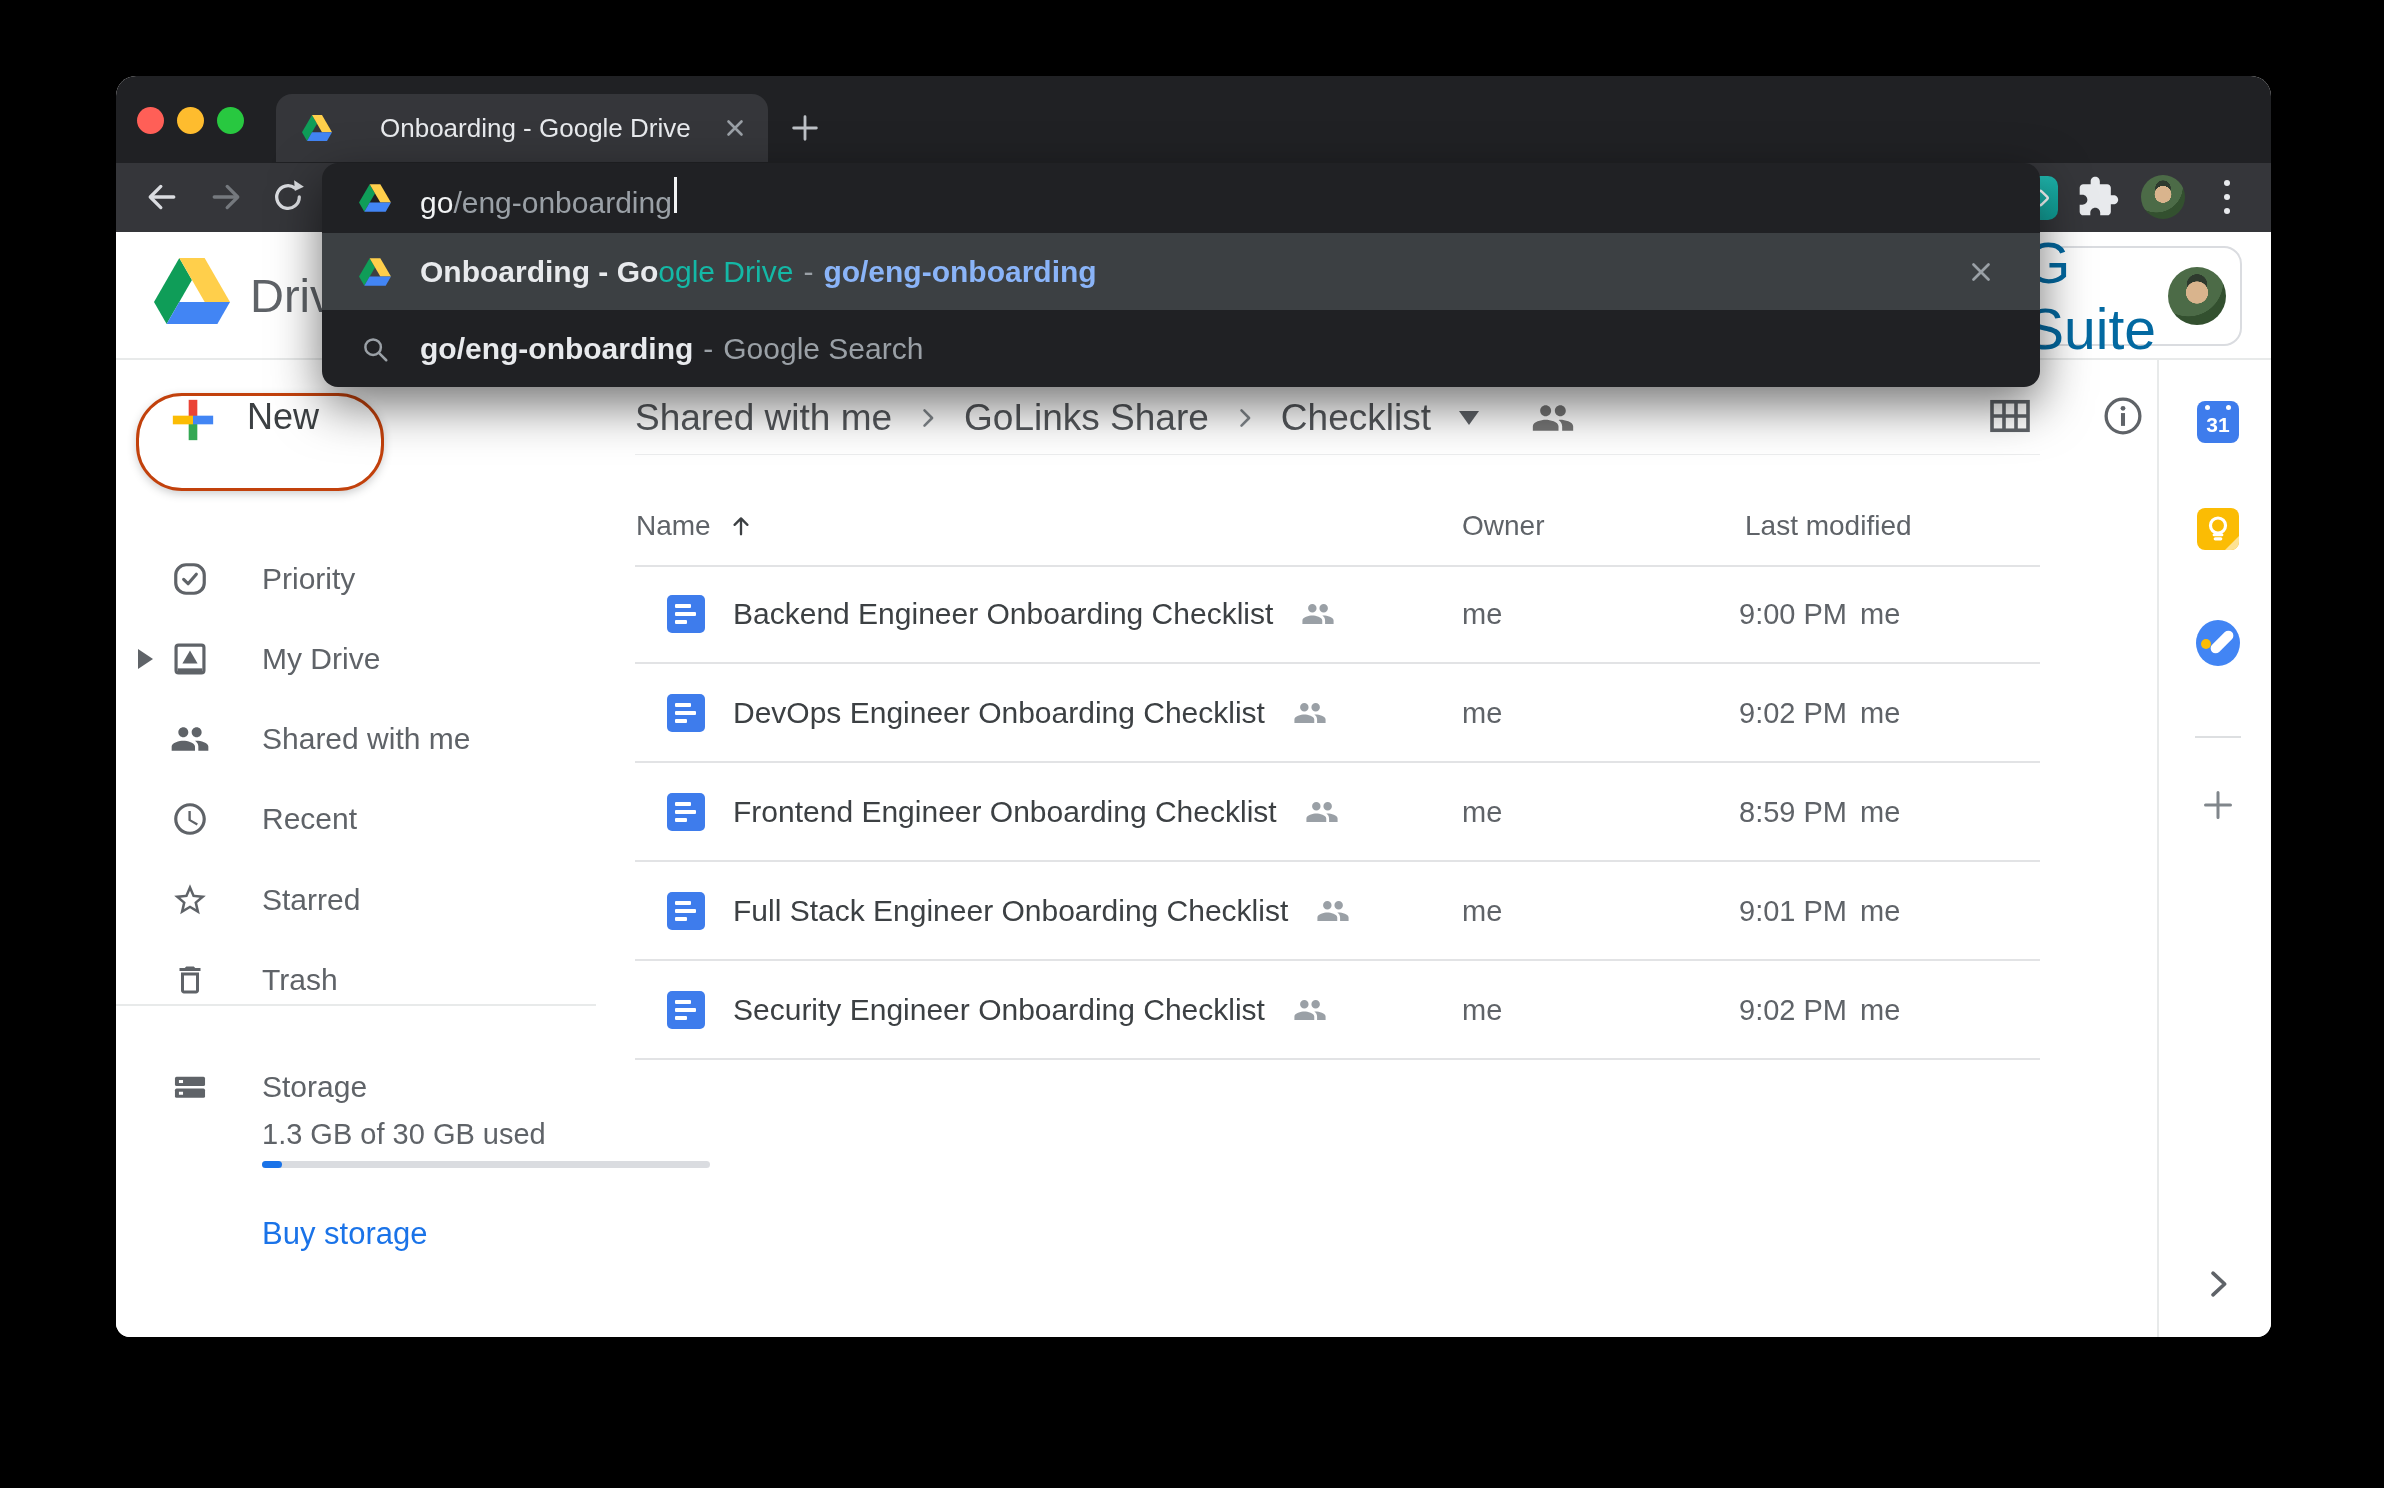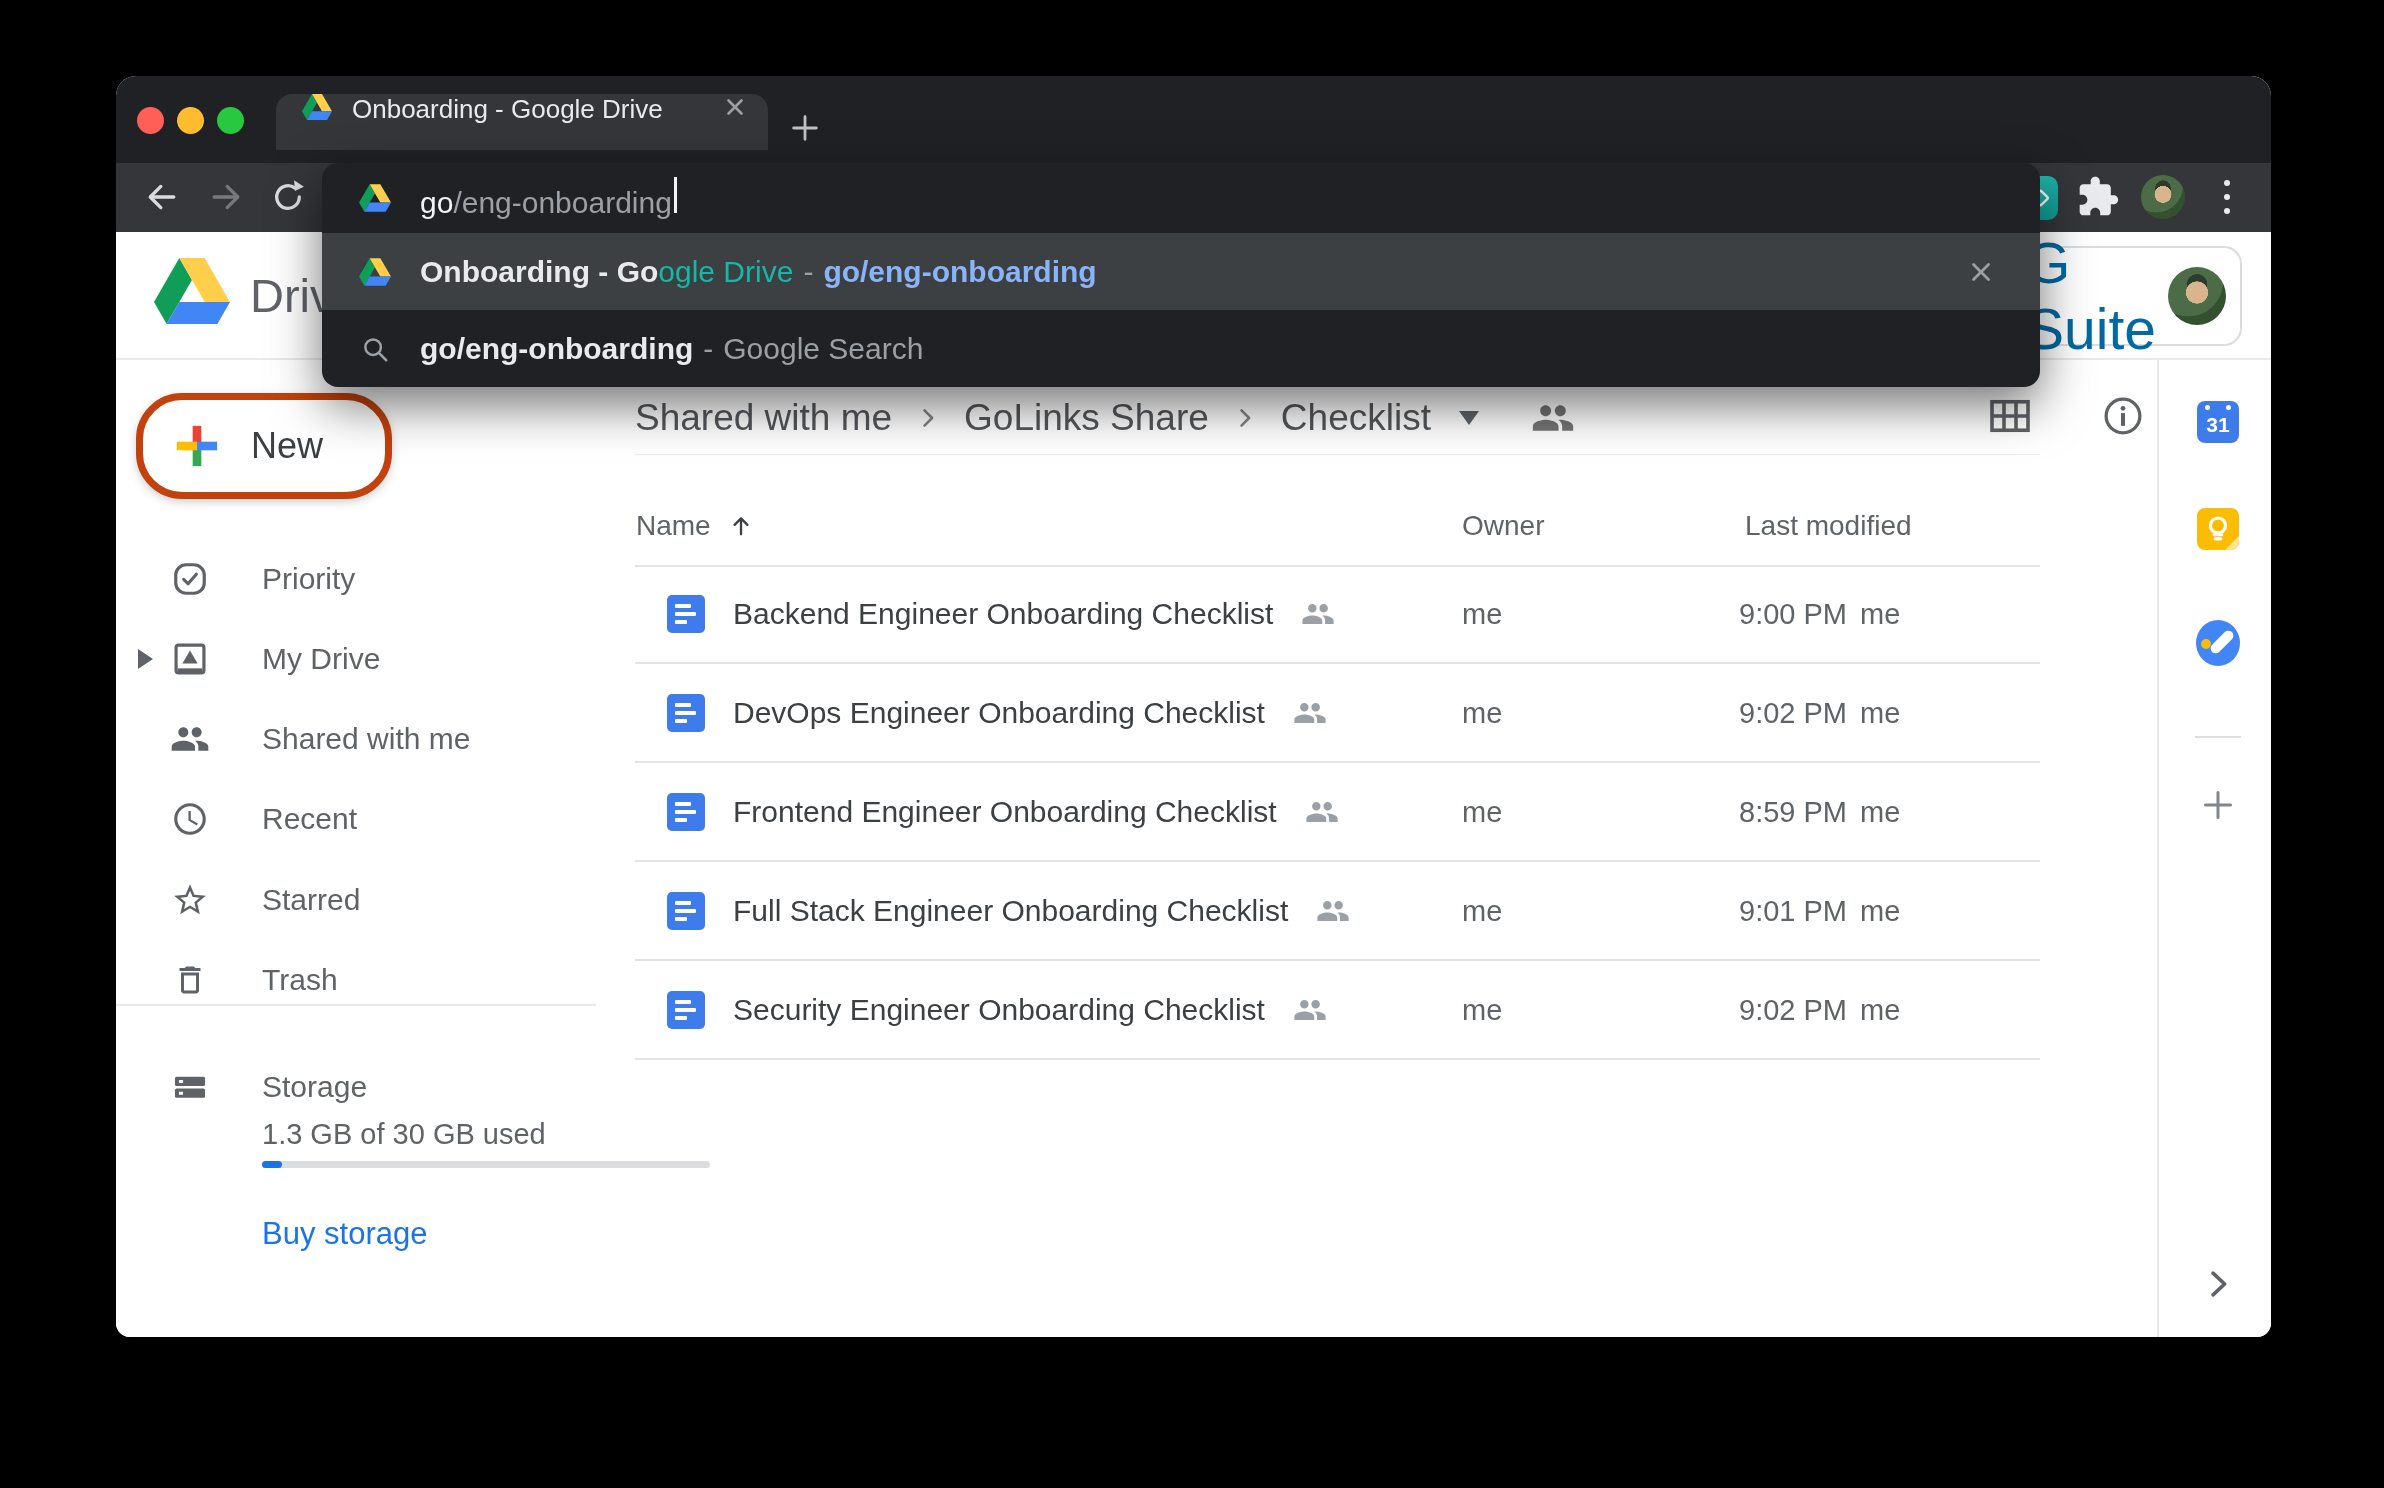--- a/index.html
+++ b/index.html
@@ -7,22 +7,22 @@
     font-family:"Liberation Sans","DejaVu Sans",sans-serif;-webkit-font-smoothing:antialiased;}
   .window{position:absolute;left:116px;top:76px;width:2155px;height:1261px;border-radius:20px 20px 14px 14px;
     background:#fff;box-shadow:0 40px 120px rgba(0,0,0,.75);overflow:hidden;}
 
   
   .tabbar{position:absolute;left:0;top:0;right:0;height:87px;background:#202124;}
   .light{position:absolute;top:31px;width:27px;height:27px;border-radius:50%;}
   .light.red{left:21px;background:#FF5F57;}
   .light.yellow{left:61px;background:#FEBC2E;}
   .light.green{left:101px;background:#28C840;}
-  .tab{position:absolute;left:160px;top:18px;width:492px;height:56px;background:#35363A;
-    border-radius:16px 16px 0 0;display:flex;}
+  .tab{position:absolute;left:160px;top:18px;width:492px;height:68px;background:#35363A;
+    border-radius:16px 16px 0 0;display:flex;align-items:center;gap:28px;}
   .tab-fav{margin-left:26px;display:flex;}
   .tab-title{margin-left:20px;flex:1;color:#E8EAED;font-size:26px;white-space:nowrap;overflow:hidden;}
   .tab-close{margin-right:20px;display:flex;cursor:default;}
   .newtab{position:absolute;left:672px;top:35px;display:flex;}
 
   
   .toolbar{position:absolute;left:0;top:87px;right:0;height:69px;background:#35363A;}
   .navbtn{position:absolute;top:14px;display:flex;}
   .ext-icon{position:absolute;top:13px;width:44px;height:44px;border-radius:10px;
     background:linear-gradient(135deg,#2BC8BF,#0D9D95);display:flex;align-items:center;justify-content:center;}
@@ -57,21 +57,21 @@
   .appheader{position:absolute;left:0;top:0;right:0;height:126px;border-bottom:2px solid #E8EAEA;}
   .drive-logo{position:absolute;left:38px;top:26px;}
   .drive-word{position:absolute;left:134px;top:36px;font-size:47px;color:#5F6368;}
   .gsuite{position:absolute;left:1884px;top:14px;width:238px;height:96px;border:2px solid #DADCE0;
     border-radius:18px;display:flex;align-items:center;}
   .gsuite-label{margin-left:24px;font-size:57px;color:#0369a1;flex:1;}
   .gsuite-avatar{width:58px;height:58px;margin-right:14px;}
 
   
   .newbtn{position:absolute;left:20px;top:161px;width:242px;height:92px;border-radius:46px;background:#fff;
-    border:7px solid #c2410c;box-shadow:0 3px 8px rgba(60,64,67,.25);display:flex;align-items:center;}
+    border:3px solid #c2410c;box-shadow:0 3px 8px rgba(60,64,67,.25);display:flex;align-items:flex-start;}
   .newbtn-label{margin-left:30px;font-size:36px;color:#3C4043;}
   .sb-item{position:absolute;left:0;width:480px;height:80px;display:flex;align-items:center;}
   .sb-icon{position:absolute;left:54px;width:40px;display:flex;justify-content:center;}
   .sb-label{position:absolute;left:146px;font-size:30px;font-weight:500;color:#5F6368;white-space:nowrap;}
   .sb-expand{position:absolute;left:22px;width:0;height:0;border-left:15px solid #5F6368;
     border-top:10px solid transparent;border-bottom:10px solid transparent;}
   .sb-divider{position:absolute;left:0;top:772px;width:480px;border-top:2px solid #E8EAEA;}
   .storage-usage{position:absolute;left:146px;top:886px;font-size:29px;color:#5F6368;}
   .storage-bar{position:absolute;left:146px;top:929px;width:448px;height:7px;border-radius:4px;background:#DADCE0;}
   .storage-fill{height:7px;border-radius:4px;background:#1A73E8;width:4.5%;}

